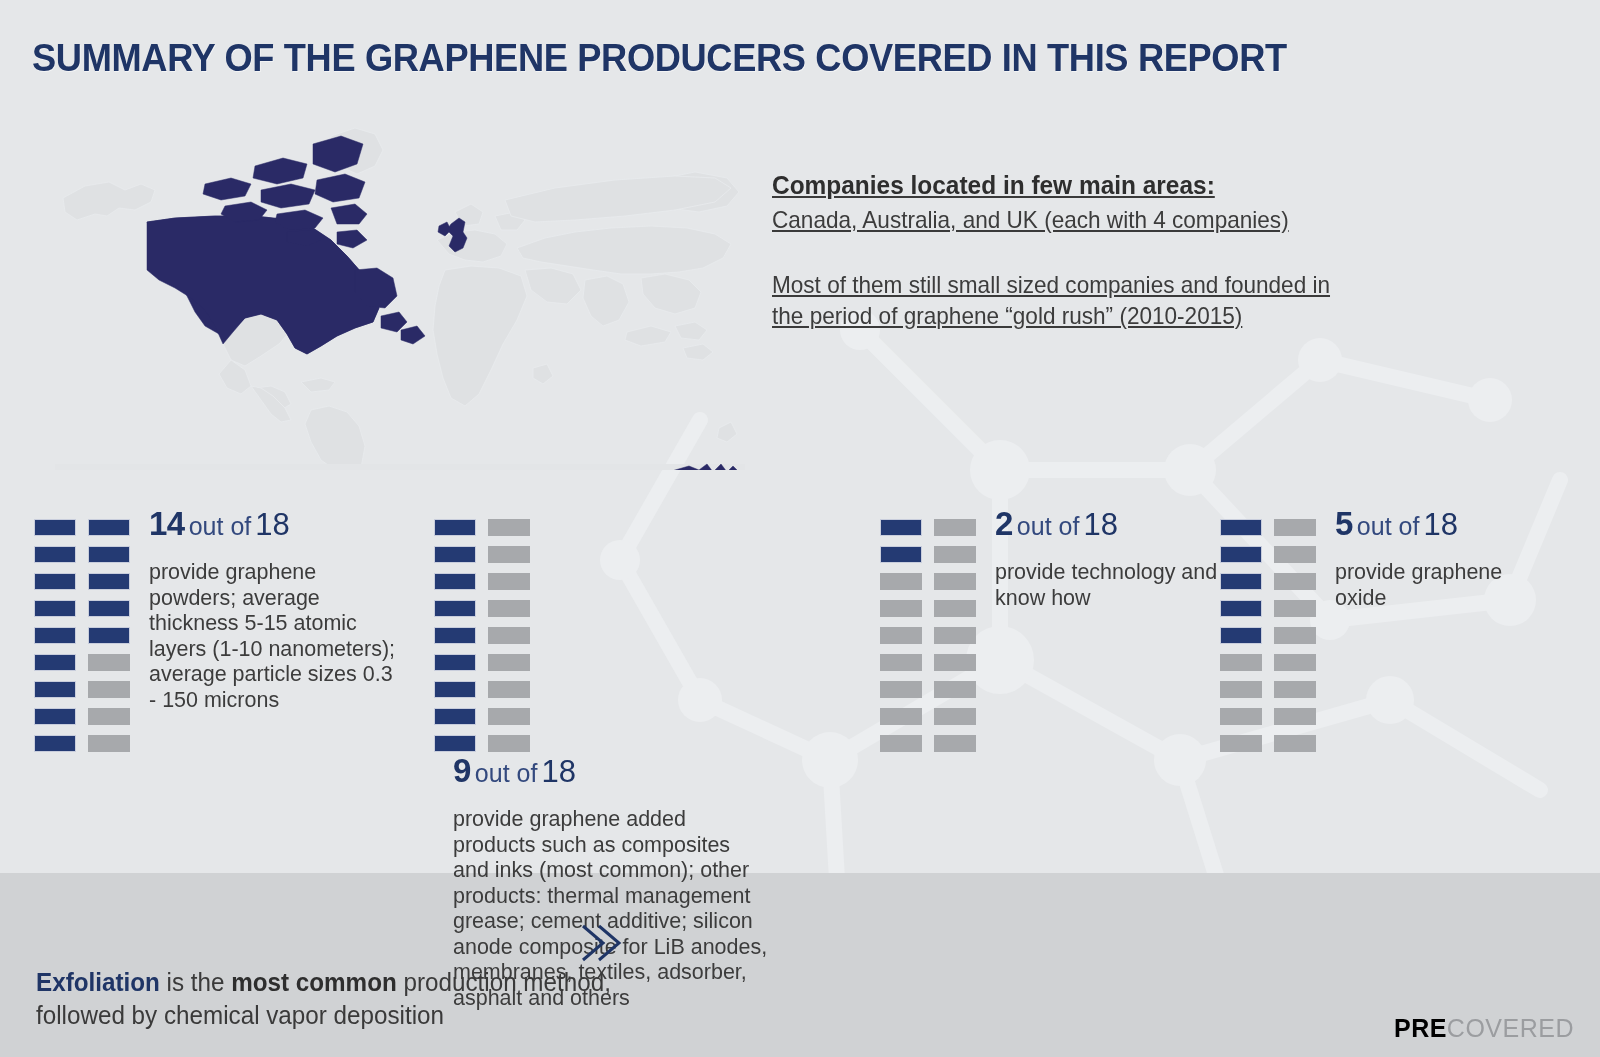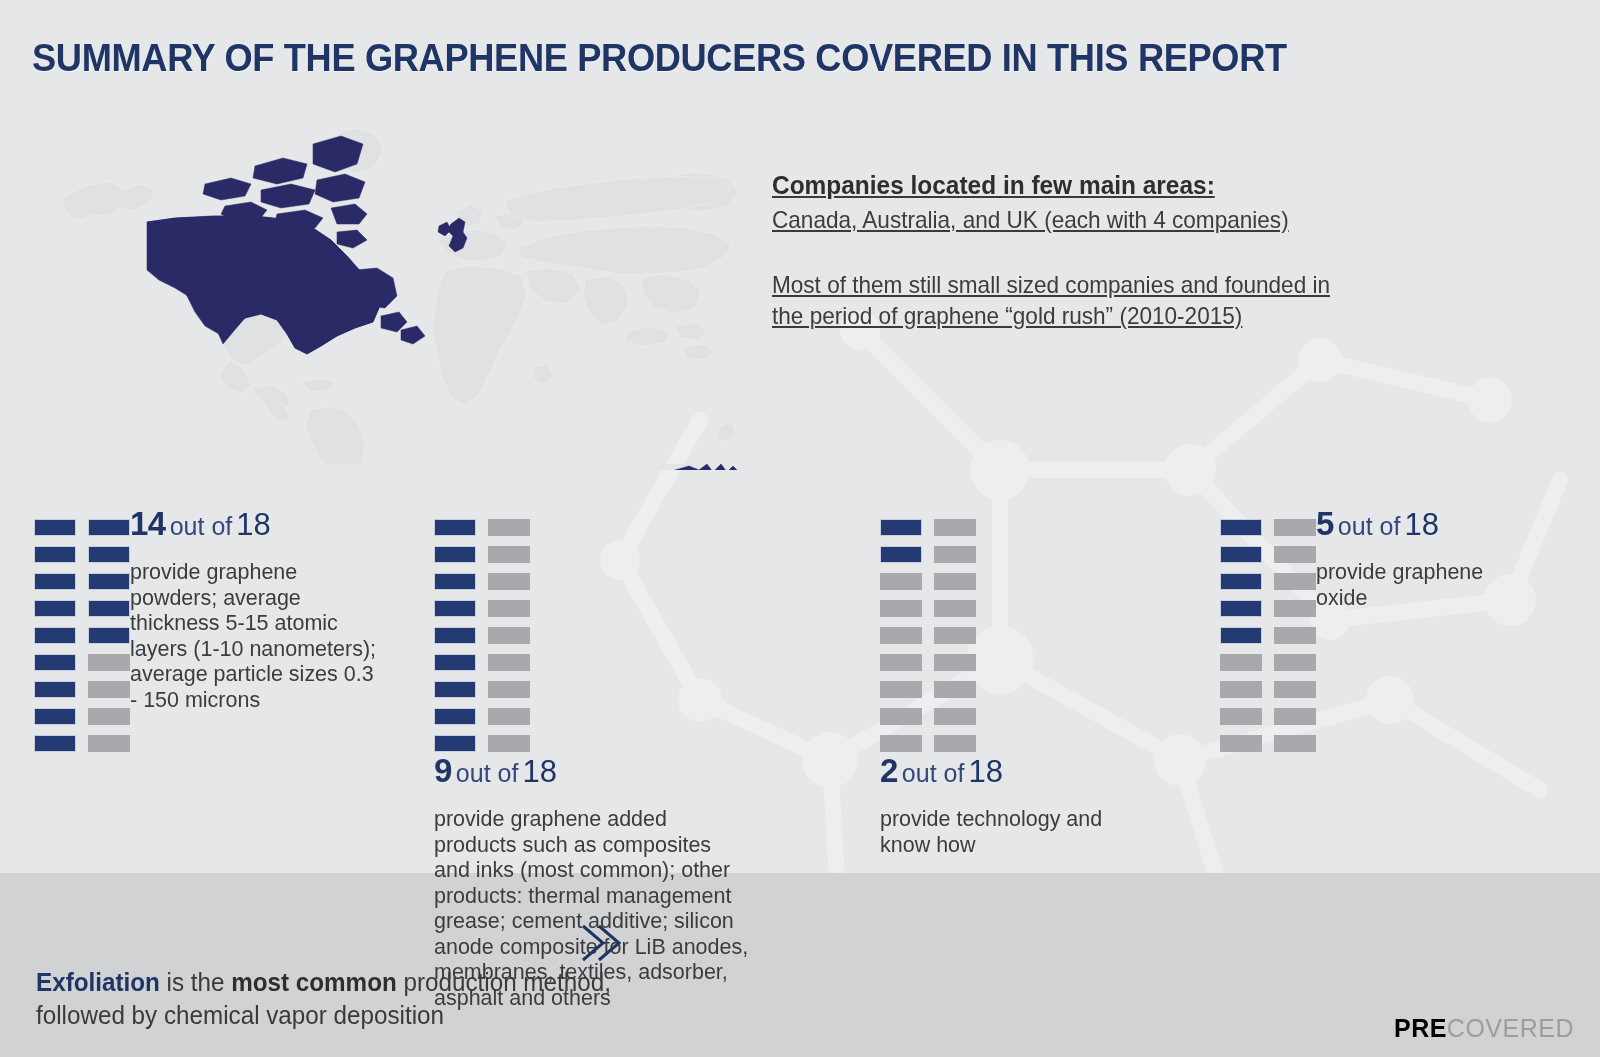--- a/index.html
+++ b/index.html
@@ -50,33 +50,33 @@
   }
 
   
   #stats {
     position:absolute; left:0; top:505px; width:1600px; height:330px; z-index:3;
     display:flex;
   }
   .stat { position:relative; display:flex; align-items:flex-start; }
   .stat-1 { width:420px; padding-left:34px; }
   .stat-2 { width:450px; padding-left:14px;flex-direction:column; }
-  .stat-3 { width:340px; padding-left:10px;flex-direction:column; }
+  .stat-3 { width:340px; padding-left:10px; }
   .stat-4 { width:390px; padding-left:10px; }
 
   .bars { display:flex; flex-direction:column; gap:10px; flex:0 0 auto; margin-top:14px; }
   .bar-row { display:flex; gap:12px; }
   .bar {
     width:42px; height:17px;
     border:1px solid rgba(255,255,255,0.75);
   }
   .bar.on  { background:#243a73; }
   .bar.off { background:#a7a9ac; border-color:rgba(255,255,255,0.0); }
 
-  .stat-body { margin-left:0; }
+  .stat-body { margin-left:19px; }
   .stat-head { white-space:nowrap; margin-bottom:16px; }
   .stat-num {
     font-size:33px; font-weight:bold; color:#1f3566; letter-spacing:-0.5px;
   }
   .stat-mid {
     font-size:25px; color:#33497e; font-weight:normal; padding:0 4px;
   }
   .stat-den {
     font-size:31px; color:#1f3566; font-weight:normal;
   }

